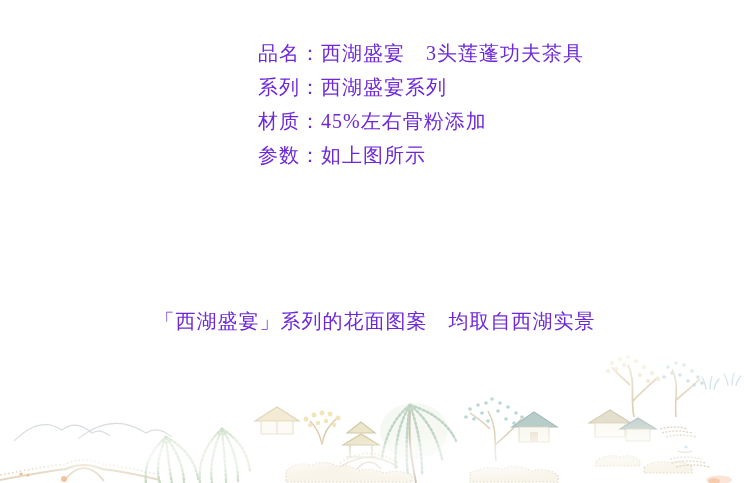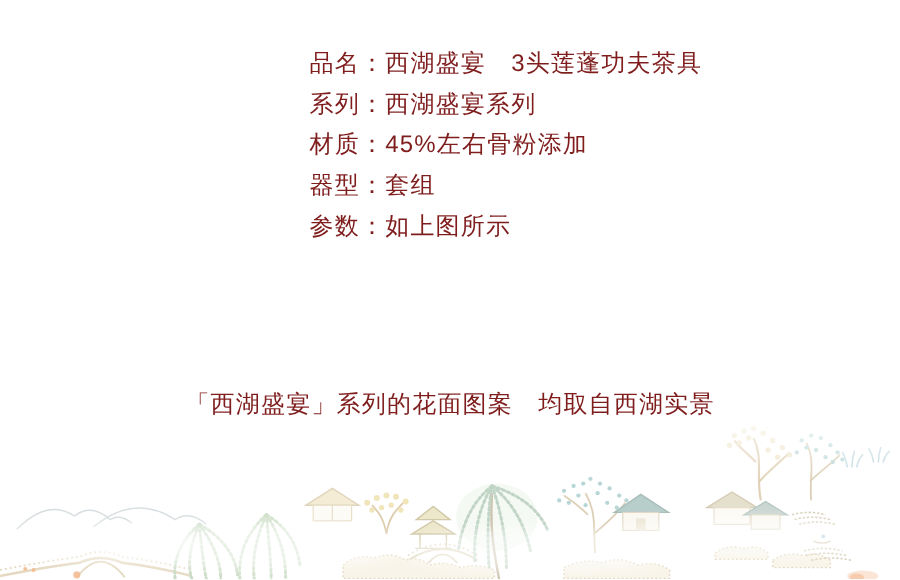--- a/index.html
+++ b/index.html
@@ -1,41 +1,40 @@
 <!DOCTYPE html>
 <html><head>
 <meta charset="utf-8">
 <style>
   html,body{margin:0;padding:0;background:#fff;}
   .page{
     position:relative;width:750px;height:483px;background:#ffffff;overflow:hidden;
-    font-family:Liberation Sans, sans-serif;color:#7f1d1d;
+    font-family:Liberation Serif, serif;color:#6d28d9;
   }
   .specs{
     position:absolute;left:258px;top:36px;
     font-size:20px;line-height:34px;letter-spacing:1px;white-space:nowrap;
   }
   .spec-row span{display:inline;}
   .description{
     position:absolute;left:0;top:305px;width:750px;text-align:center;
     font-size:20px;line-height:33px;letter-spacing:1px;white-space:nowrap;
   }
-  .description p{margin:16px;}
+  .description p{margin:0;}
   .landscape{position:absolute;left:0;bottom:0;display:block;}
 </style>
 </head>
 <body>
 
 <div class="page">
 
   <div class="specs">
     <div class="spec-row"><span>品名</span><span>：</span><span>西湖盛宴　3头莲蓬功夫茶具</span></div>
     <div class="spec-row"><span>系列</span><span>：</span><span>西湖盛宴系列</span></div>
     <div class="spec-row"><span>材质</span><span>：</span><span>45%左右骨粉添加</span></div>
-    <div class="spec-row"><span>器型</span><span>：</span><span>套组</span></div>
     <div class="spec-row"><span>参数</span><span>：</span><span>如上图所示</span></div>
   </div>
 
   <svg class="landscape" width="750" height="150" viewBox="0 0 750 150" aria-hidden="true">
     <defs>
       <linearGradient id="fadeTop" x1="0" y1="0" x2="0" y2="1">
         <stop offset="0" stop-color="#ffffff" stop-opacity="1"></stop>
         <stop offset="1" stop-color="#ffffff" stop-opacity="0"></stop>
       </linearGradient>
       <filter id="soft" x="-50%" y="-50%" width="200%" height="200%">

